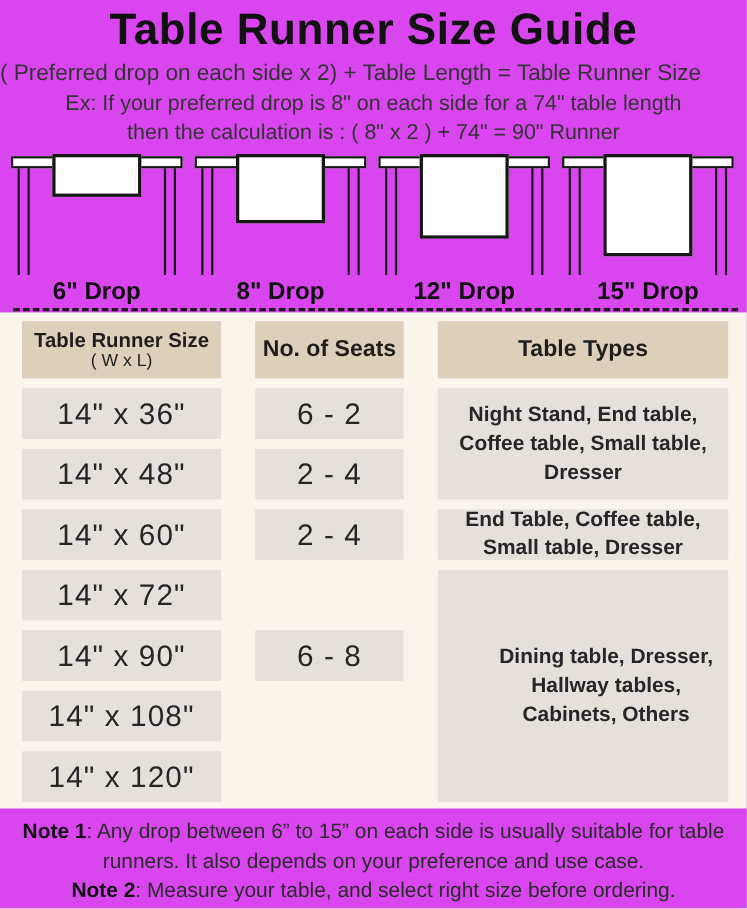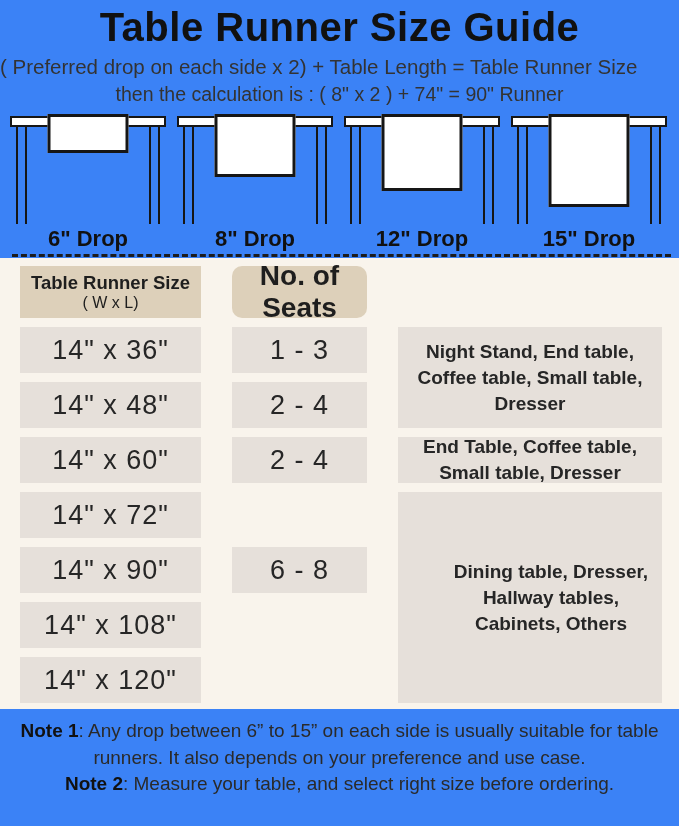--- a/index.html
+++ b/index.html
@@ -1,19 +1,19 @@
 <!DOCTYPE html>
 <html><head>
 <meta charset="utf-8">
 <style>
   * { margin:0; padding:0; box-sizing:border-box; }
   html,body { background:#ffffff; }
   .page {
     width:679px; height:826px; margin:0 auto; overflow:hidden;
-    font-family:"Liberation Sans", sans-serif; color:#222; background:#3b82f6;
+    font-family:"Liberation Sans", sans-serif; color:#222; background:#d946ef;
     padding-top:4px;
   }
 
   
   .title { font-size:40px; font-weight:700; text-align:center; color:#111;
            line-height:46px; letter-spacing:0.5px; }
   .sub1 { font-size:20.5px; text-align:left; color:#333; line-height:28px; margin-top:3px; }
   .sub2, .sub3 { font-size:19.5px; text-align:center; color:#333; line-height:26px; }
 
   
@@ -35,38 +35,39 @@
 
   
   .panel { background:#f9f4ec; margin-top:1px; padding:8px 16px 6px 20px; }
   .grid { display:grid; grid-template-columns:181px 135px 264px;
           grid-template-rows:52px repeat(7,46px); column-gap:31px; row-gap:9px; }
   .cell { background:#e6e0da; display:flex; flex-direction:column;
           align-items:center; justify-content:center; text-align:center; color:#262626; }
   .hcell { background:#ddd0ba; color:#1e1e1e; }
   .h1a { font-size:18.5px; font-weight:700; line-height:21px; }
   .h1b { font-size:16px; font-weight:400; line-height:19px; }
-  .hbig { font-size:28px; font-weight:700;border-radius:10px; }
+  .hbig { font-size:21px; font-weight:700; }
   .val { font-size:27px; letter-spacing:1px; }
   .type { font-size:19px; font-weight:700; line-height:26px; padding:0 2px; }
   .type .inner { display:block; }
   .tc .inner { max-width:205px;margin-left:42px; }
 
   
   .notes { margin-top:9px; text-align:center; font-size:19px; line-height:26.5px; color:#2a2a2a; }
   .note b { color:#111; }
   .note { max-width:678px; margin:0 auto; }
 </style>
 </head>
 <body>
 
 <div class="page">
 
   <div class="title">Table Runner Size Guide</div>
   <div class="sub1">( Preferred drop on each side x 2) + Table Length = Table Runner Size</div>
+  <div class="sub2">Ex: If your preferred drop is 8" on each side for a 74" table length</div>
   <div class="sub3">then the calculation is : ( 8" x 2 ) + 74" = 90" Runner</div>
 
   <div class="illus">
     <div class="unit">
       <div class="tabletop"></div>
       <div class="leg l"></div>
       <div class="leg r"></div>
       <div class="runner d6"></div>
     </div>
     <div class="unit">
@@ -99,30 +100,31 @@
   <div class="dashed"></div>
 
   <div class="panel">
     <div class="grid">
 
       <div class="cell hcell" style="grid-area:1/1">
         <span class="h1a">Table Runner Size</span>
         <span class="h1b">( W x L)</span>
       </div>
       <div class="cell hcell hbig" style="grid-area:1/2">No. of Seats</div>
+      <div class="cell hcell hbig" style="grid-area:1/3">Table Types</div>
 
       <div class="cell val" style="grid-area:2/1">14" x 36"</div>
       <div class="cell val" style="grid-area:3/1">14" x 48"</div>
       <div class="cell val" style="grid-area:4/1">14" x 60"</div>
       <div class="cell val" style="grid-area:5/1">14" x 72"</div>
       <div class="cell val" style="grid-area:6/1">14" x 90"</div>
       <div class="cell val" style="grid-area:7/1">14" x 108"</div>
       <div class="cell val" style="grid-area:8/1">14" x 120"</div>
 
-      <div class="cell val" style="grid-area:2/2">1 - 3</div>
+      <div class="cell val" style="grid-area:2/2">6 - 2</div>
       <div class="cell val" style="grid-area:3/2">2 - 4</div>
       <div class="cell val" style="grid-area:4/2">2 - 4</div>
       <div class="cell val" style="grid-area:6/2">6 - 8</div>
 
       <div class="cell type ta" style="grid-row:2 / span 2; grid-column:3">
         <span class="inner">Night Stand, End table, Coffee table, Small table, Dresser</span>
       </div>
       <div class="cell type tb" style="grid-row:4; grid-column:3">
         <span class="inner">End Table, Coffee table, Small table, Dresser</span>
       </div>

